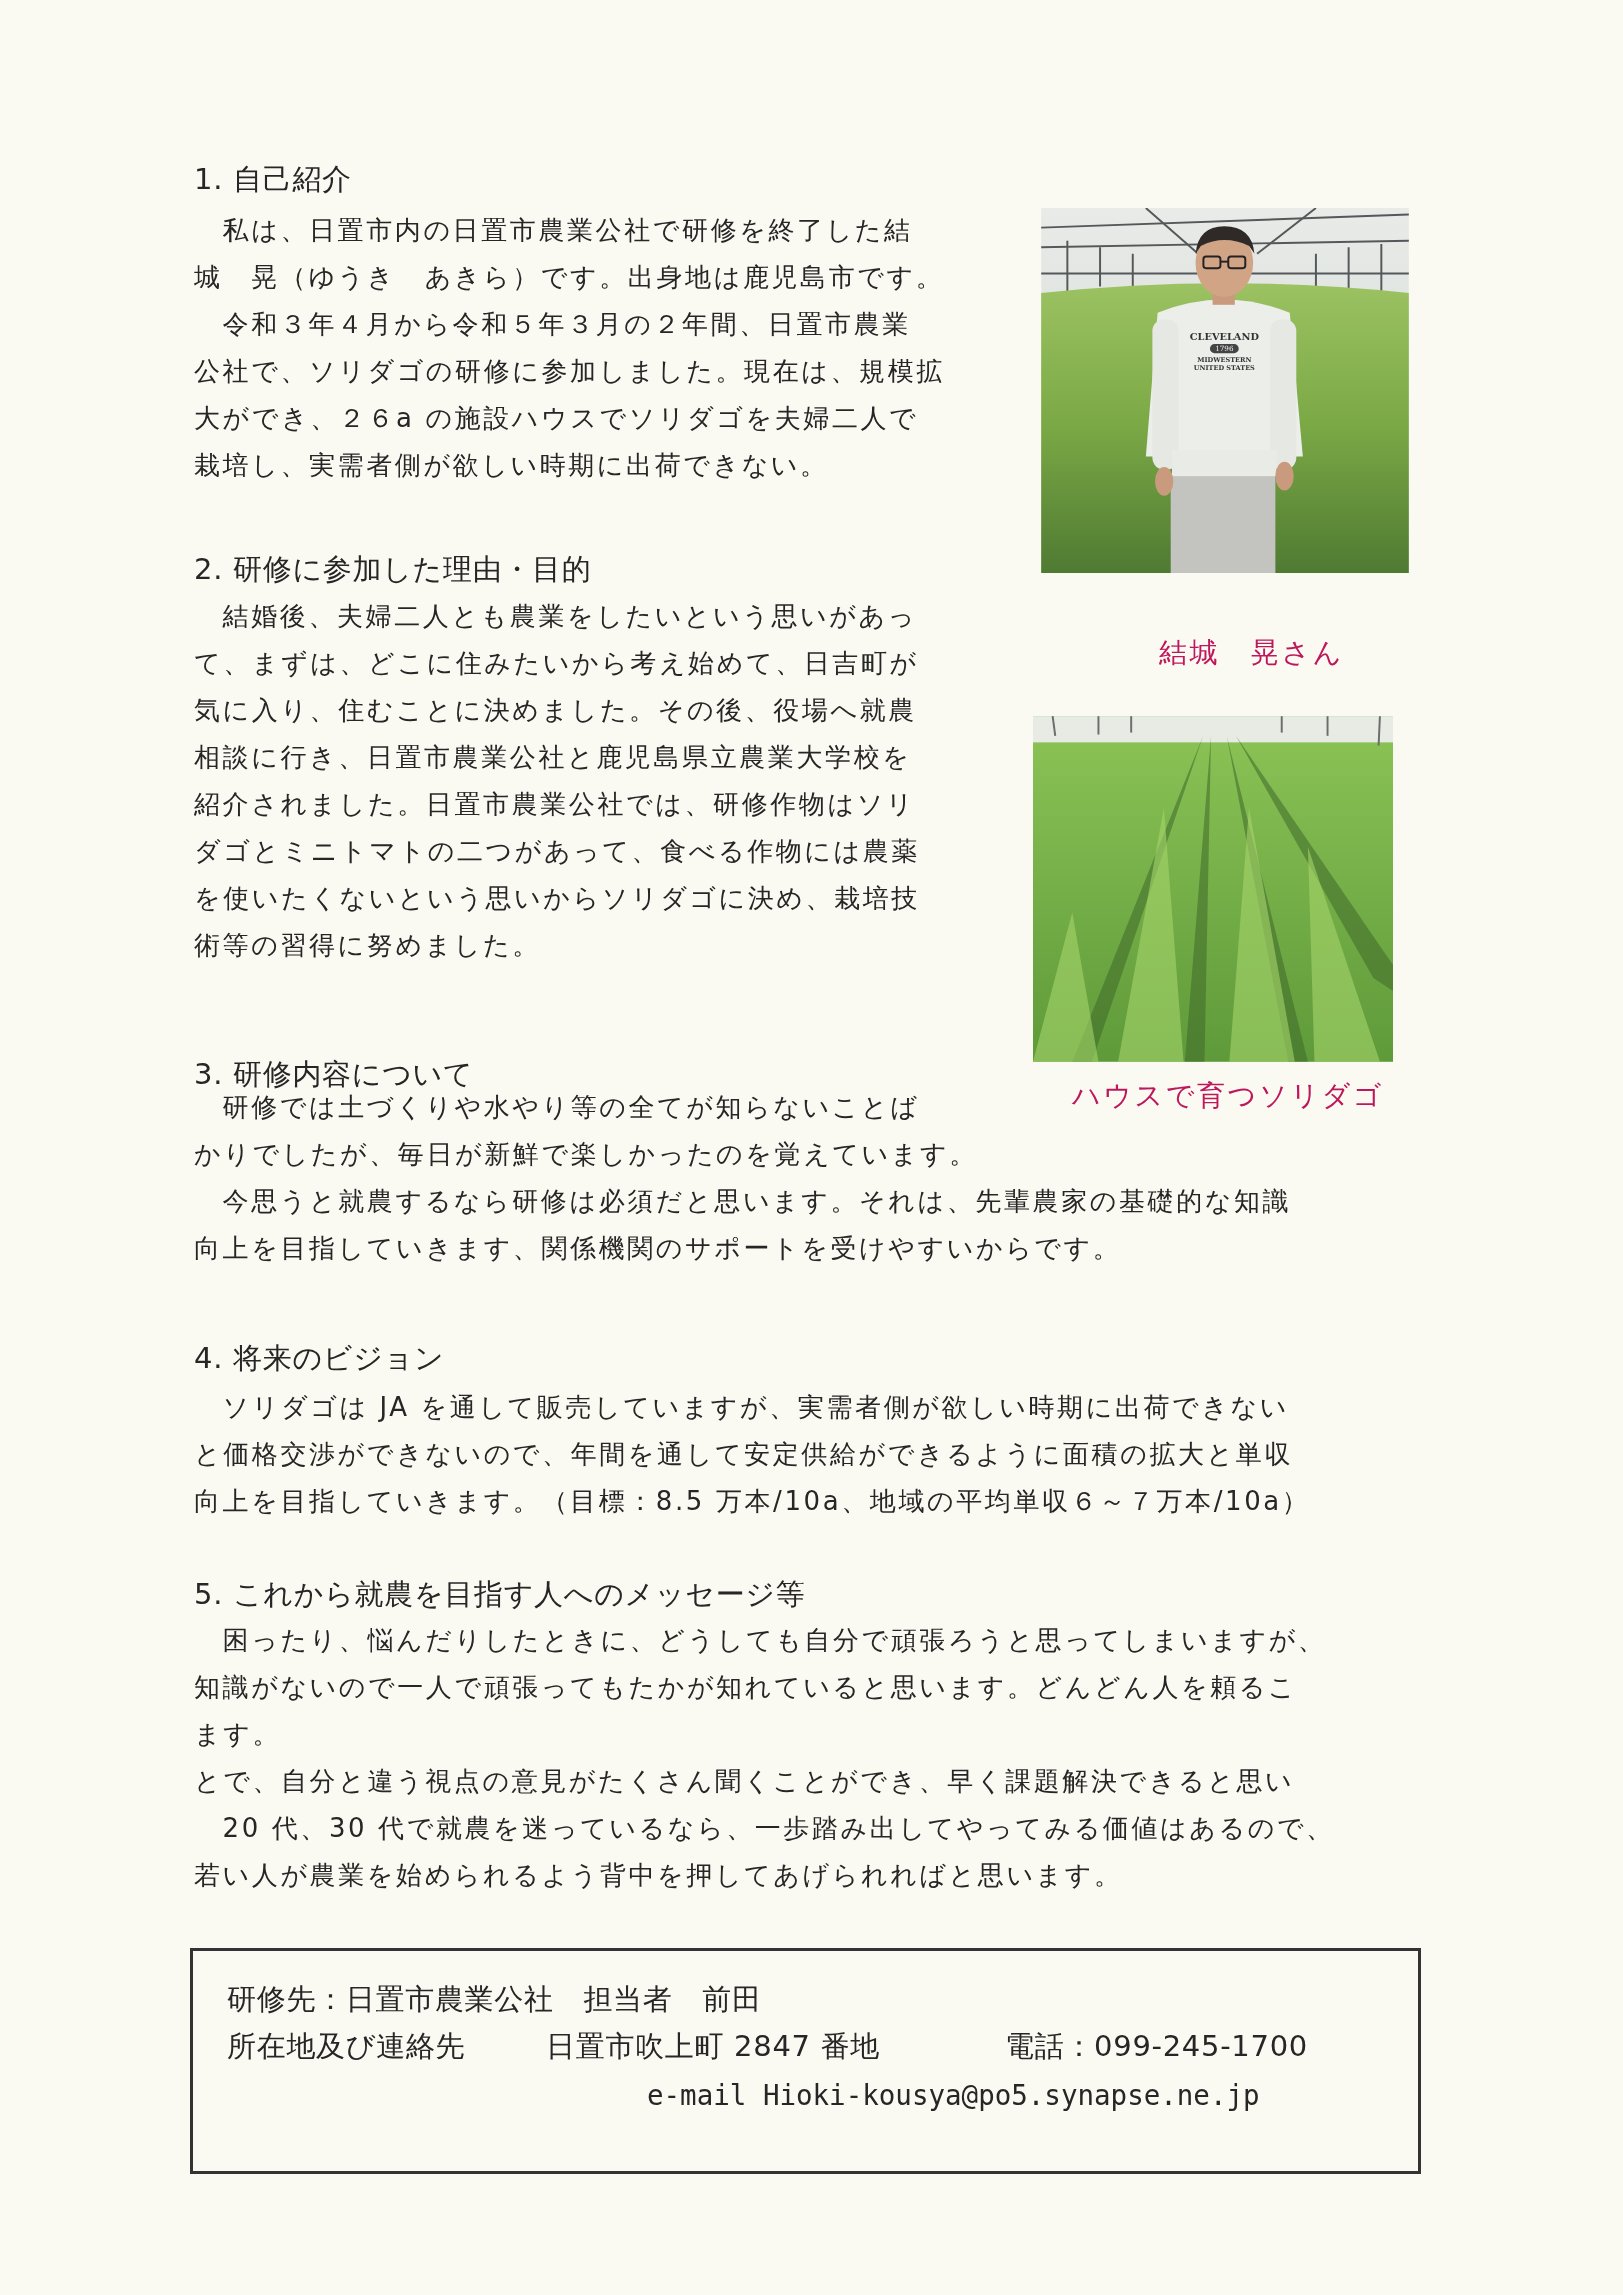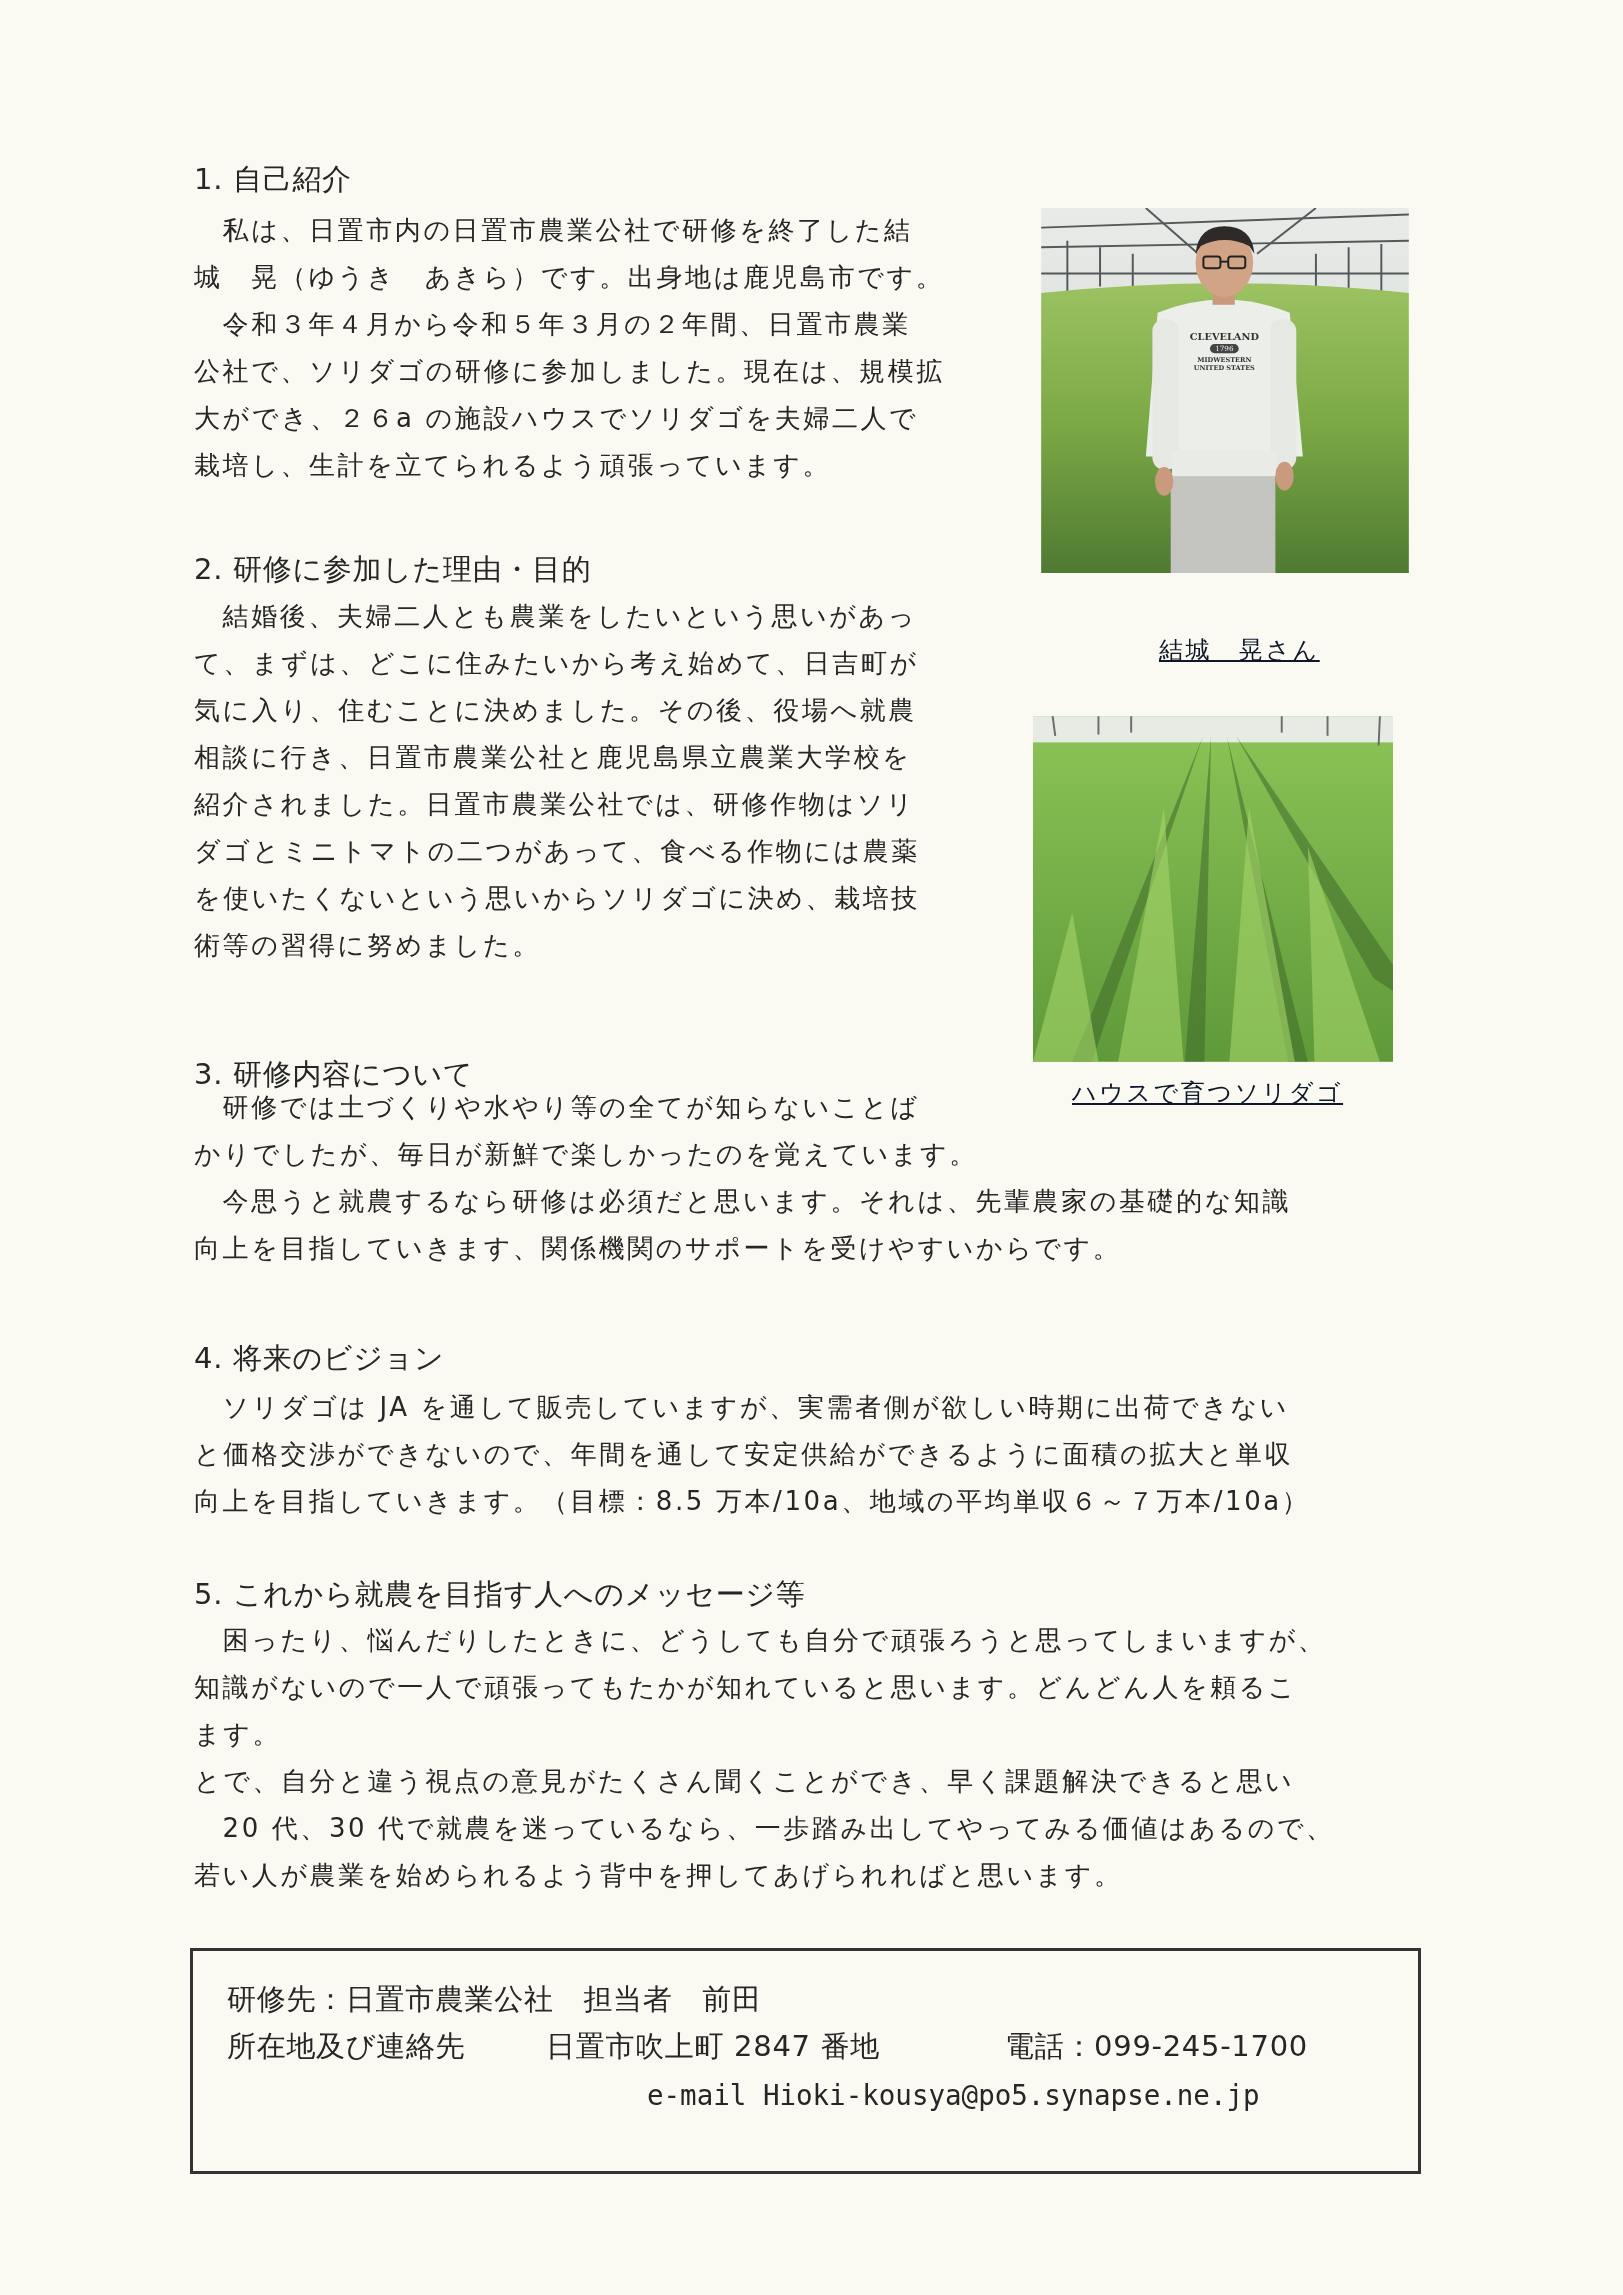--- a/index.html
+++ b/index.html
@@ -26,25 +26,24 @@
     letter-spacing: 2.6px;
   }
   .para .line { display: block; white-space: nowrap; height: 47px; }
   .photo {
     position: absolute;
     overflow: hidden;
   }
   .caption {
     position: absolute;
     font-family: "DejaVu Serif", "Liberation Serif", serif;
-    font-size: 24px;
+    font-size: 28px;
     letter-spacing: 2.6px;
     white-space: nowrap;
-    color: #0f172a;
-    text-decoration: underline;
+    color: #be185d;
   }
   .contact-box {
     position: absolute;
     left: 190px; top: 1948px;
     width: 1231px; height: 226px;
     border: 3.9px solid #333;
     box-sizing: border-box;
   }
   .contact-line {
     position: absolute;
@@ -59,21 +58,21 @@
 
 <div class="page">
 
   <div class="heading" style="left:194px; top:160px;">1. 自己紹介</div>
   <div class="para" style="left:194px; top:207px; width:851px;">
     <span class="line">　私は、日置市内の日置市農業公社で研修を終了した結</span>
     <span class="line">城　晃（ゆうき　あきら）です。出身地は鹿児島市です。</span>
     <span class="line">　令和３年４月から令和５年３月の２年間、日置市農業</span>
     <span class="line">公社で、ソリダゴの研修に参加しました。現在は、規模拡</span>
     <span class="line">大ができ、２６a の施設ハウスでソリダゴを夫婦二人で</span>
-    <span class="line">栽培し、生計を立てられるよう頑張っています。</span>
+    <span class="line">栽培し、実需者側が欲しい時期に出荷できない。</span>
   </div>
 
   <div class="heading" style="left:194px; top:550px;">2. 研修に参加した理由・目的</div>
   <div class="para" style="left:194px; top:593px; width:851px;">
     <span class="line">　結婚後、夫婦二人とも農業をしたいという思いがあっ</span>
     <span class="line">て、まずは、どこに住みたいから考え始めて、日吉町が</span>
     <span class="line">気に入り、住むことに決めました。その後、役場へ就農</span>
     <span class="line">相談に行き、日置市農業公社と鹿児島県立農業大学校を</span>
     <span class="line">紹介されました。日置市農業公社では、研修作物はソリ</span>
     <span class="line">ダゴとミニトマトの二つがあって、食べる作物には農薬</span>

